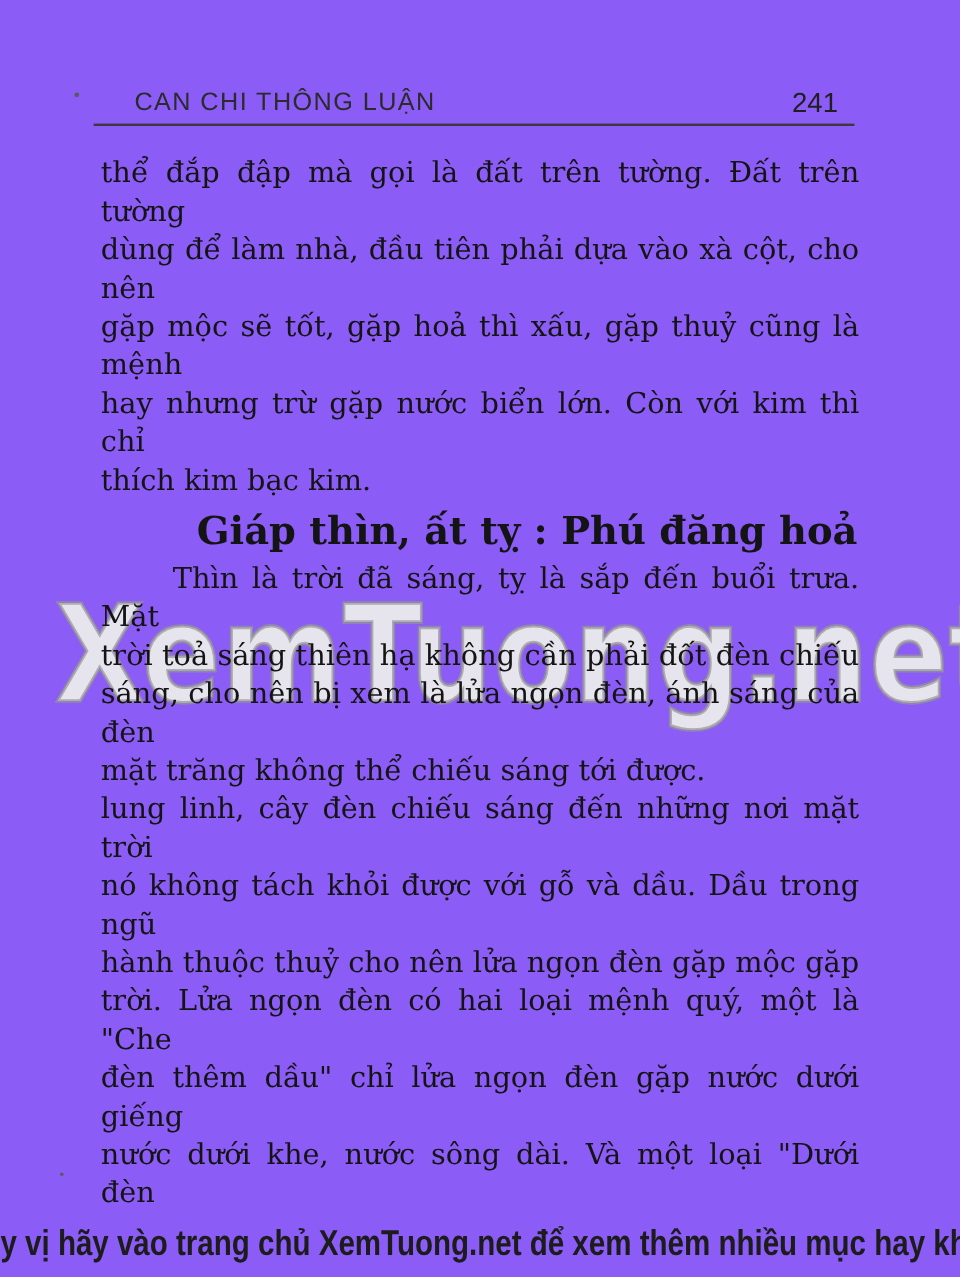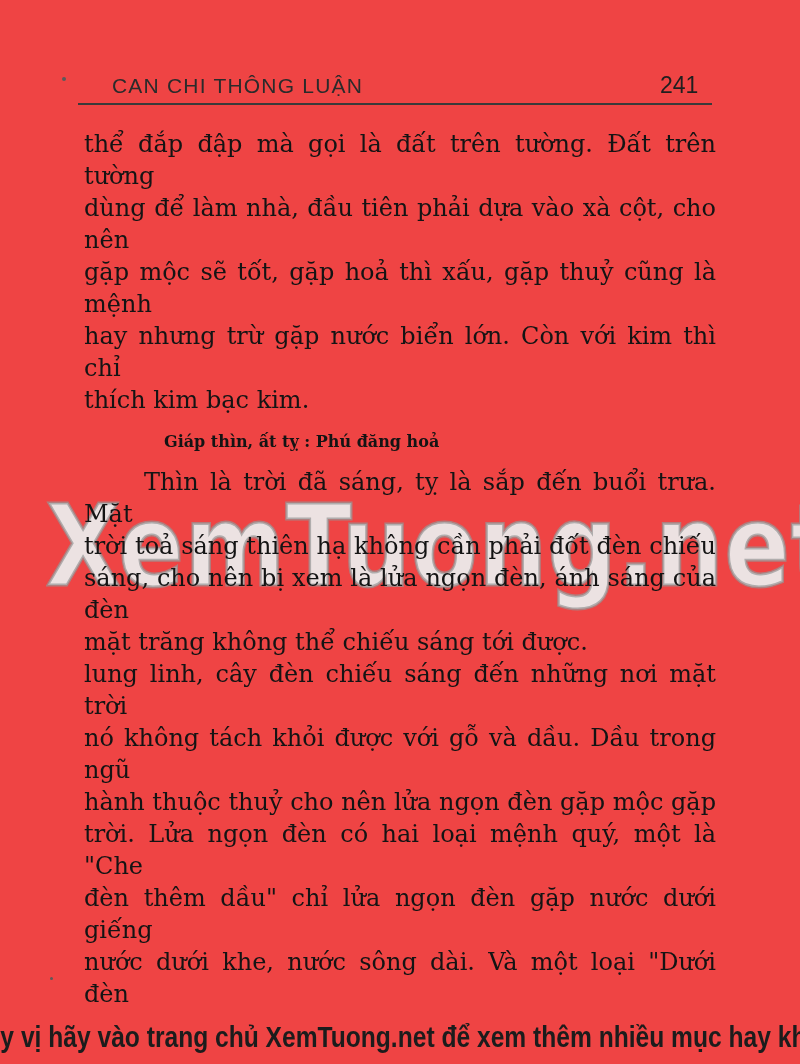--- a/index.html
+++ b/index.html
@@ -1,20 +1,20 @@
 <!DOCTYPE html>
 <html><head>
 <meta charset="utf-8">
 <style>
   html, body { margin: 0; padding: 0; background: #e8e8e8; }
   .page {
     position: relative;
     width: 800px;
     height: 1064px;
-    background: #ef4444;
+    background: #8b5cf6;
     overflow: hidden;
     font-family: "DejaVu Serif", serif;
   }
 
   
   .header-title {
     position: absolute;
     left: 112px;
     top: 74px;
     font-family: "Liberation Sans", sans-serif;
@@ -71,21 +71,21 @@
   }
   .line {
     font-size: 24px;
     line-height: 32px;
     text-align: justify;
     text-align-last: justify;
   }
   .line.endline { text-align-last: left; }
   .line.indent { text-indent: 60px; }
   .heading {
-    font-size: 16px;
+    font-size: 32px;
     font-weight: bold;
     line-height: 32px;
     margin: 10px 0 8px 80px;
   }
 
   
   .footer {
     position: absolute;
     top: 1020px;
     left: 50%;

